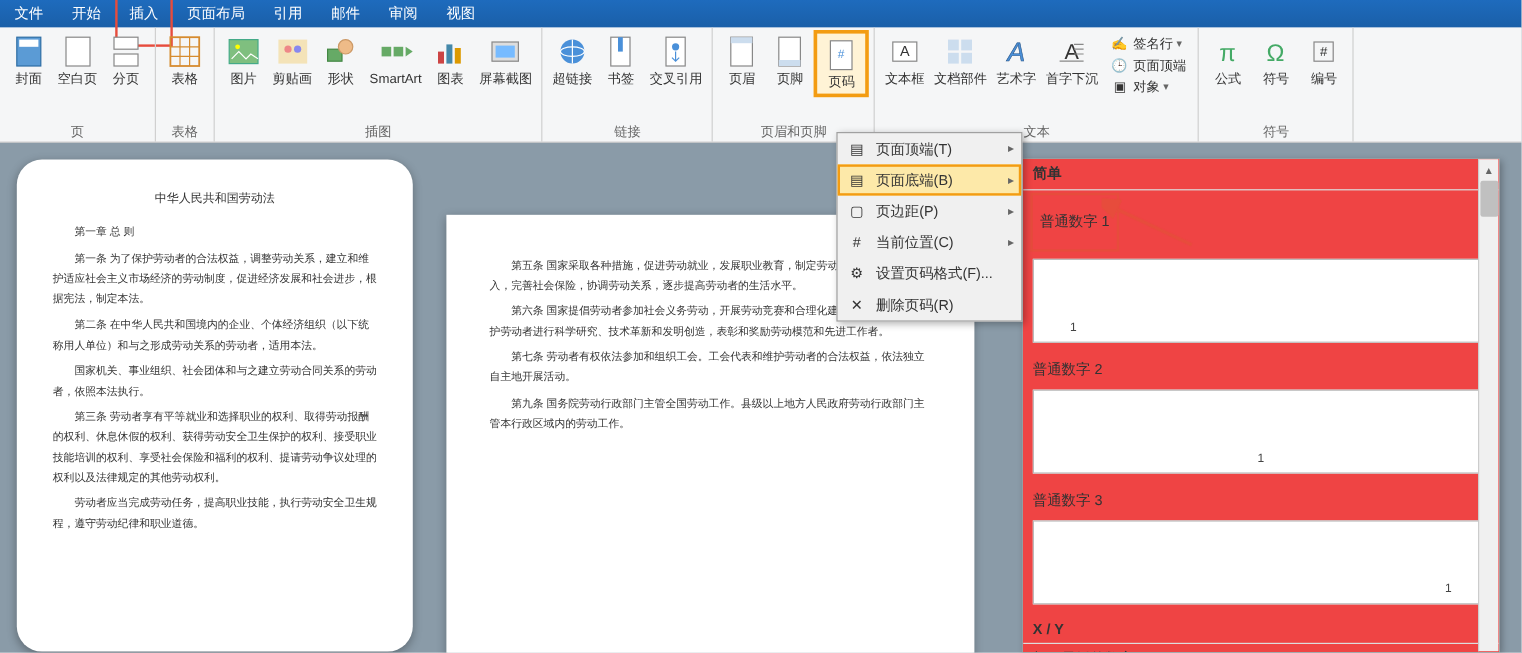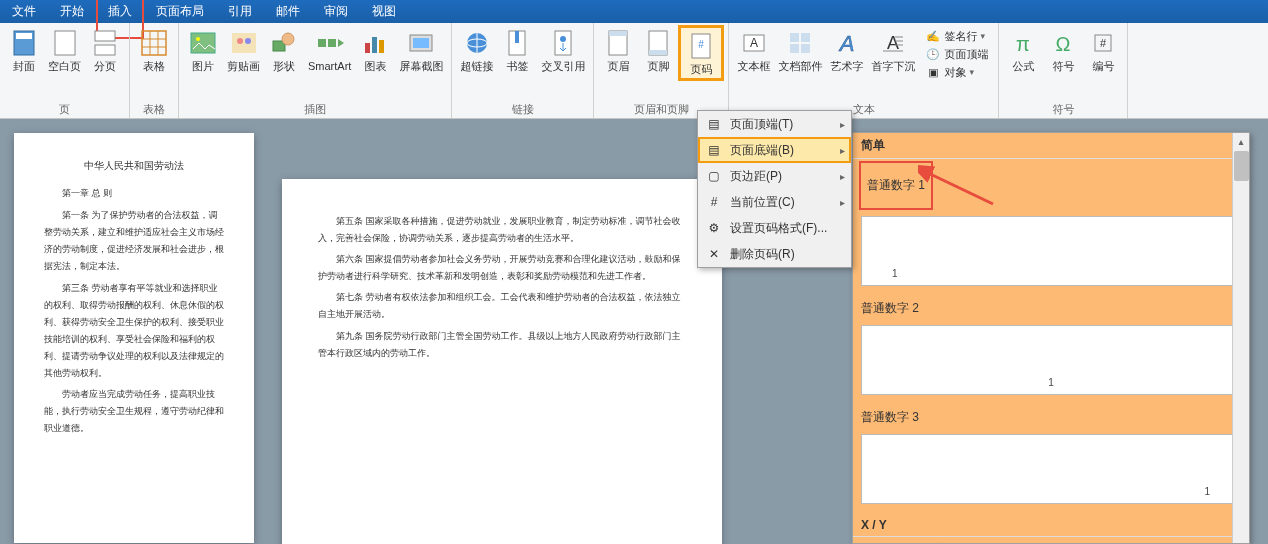--- a/index.html
+++ b/index.html
@@ -35,21 +35,21 @@
     .page-para { font-size: 9px; margin: 4px 0; text-indent: 2em; line-height: 1.9; }
     
     
     .dropdown { position: absolute; background: #f0f0f0; border: 1px solid #a0a0a0; box-shadow: 2px 2px 6px rgba(0,0,0,0.3); z-index: 100; min-width: 155px; }
     .dropdown-item { display: flex; align-items: center; padding: 4px 6px; font-size: 12px; color: #333; cursor: pointer; }
     .dropdown-item .dd-icon { width: 20px; height: 18px; display: inline-flex; align-items: center; justify-content: center; margin-right: 6px; }
     .dropdown-item .dd-arrow { margin-left: auto; font-size: 10px; color: #666; }
     .dropdown-item.highlighted { background: #fde9a9; border: 2px solid #f39c12; padding: 2px 4px; }
     
     
-    .gallery { position: absolute; background: #fdba74; border: 1px solid #a0a0a0; box-shadow: 2px 2px 6px rgba(0,0,0,0.3); z-index: 99; width: 398px; overflow-y: auto; }
+    .gallery { position: absolute; background: #ef4444; border: 1px solid #a0a0a0; box-shadow: 2px 2px 6px rgba(0,0,0,0.3); z-index: 99; width: 398px; overflow-y: auto; }
     .gallery-header { font-size: 12px; font-weight: bold; color: #333; padding: 4px 8px; border-bottom: 1px solid #ddd; }
     .gallery-section-label { font-size: 12px; color: #333; padding: 4px 8px; }
     .gallery-section-label.highlighted { border: 2px solid #e74c3c; display: inline-block; margin: 2px 6px; padding: 14px 6px; }
     .gallery-item { margin: 4px 8px 10px 8px; }
     .gallery-preview { border: 1px solid #bbb; height: 70px; background: #fff; position: relative; display: flex; align-items: flex-end; justify-content: center; padding-bottom: 6px; }
     .gallery-preview.left { justify-content: flex-start; padding-left: 30px; }
     .gallery-preview.right { justify-content: flex-end; padding-right: 30px; }
     .page-num-sample { font-size: 10px; color: #444; }
     
     
@@ -345,25 +345,27 @@
             </svg>
           </div>
         <div class="label">编号</div>
       </div>
     </div>
     <div class="ribbon-group-label">符号</div>
   </div>
 </div>
 
 <div class="doc-area">
-  <div class="page" style="width:240px;height:410px;">
+  <div class="page" style="width:330px;height:410px;border-radius:21px;">
     <div class="page-content">
       <div class="page-title">中华人民共和国劳动法</div>
       <div class="page-subtitle">第一章 总 则</div>
       <div class="page-para">第一条 为了保护劳动者的合法权益，调整劳动关系，建立和维护适应社会主义市场经济的劳动制度，促进经济发展和社会进步，根据宪法，制定本法。</div>
+      <div class="page-para">第二条 在中华人民共和国境内的企业、个体经济组织（以下统称用人单位）和与之形成劳动关系的劳动者，适用本法。</div>
+      <div class="page-para">国家机关、事业组织、社会团体和与之建立劳动合同关系的劳动者，依照本法执行。</div>
       <div class="page-para">第三条 劳动者享有平等就业和选择职业的权利、取得劳动报酬的权利、休息休假的权利、获得劳动安全卫生保护的权利、接受职业技能培训的权利、享受社会保险和福利的权利、提请劳动争议处理的权利以及法律规定的其他劳动权利。</div>
       <div class="page-para">劳动者应当完成劳动任务，提高职业技能，执行劳动安全卫生规程，遵守劳动纪律和职业道德。</div>
     </div>
   </div>
   <div class="page" style="width:440px;height:410px;margin-top:60px;">
     <div class="page-content" style="padding:30px 36px;">
       <div class="page-para">第五条 国家采取各种措施，促进劳动就业，发展职业教育，制定劳动标准，调节社会收入，完善社会保险，协调劳动关系，逐步提高劳动者的生活水平。</div>
       <div class="page-para">第六条 国家提倡劳动者参加社会义务劳动，开展劳动竞赛和合理化建议活动，鼓励和保护劳动者进行科学研究、技术革新和发明创造，表彰和奖励劳动模范和先进工作者。</div>
       <div class="page-para">第七条 劳动者有权依法参加和组织工会。工会代表和维护劳动者的合法权益，依法独立自主地开展活动。</div>
       <div class="page-para">第九条 国务院劳动行政部门主管全国劳动工作。县级以上地方人民政府劳动行政部门主管本行政区域内的劳动工作。</div>

